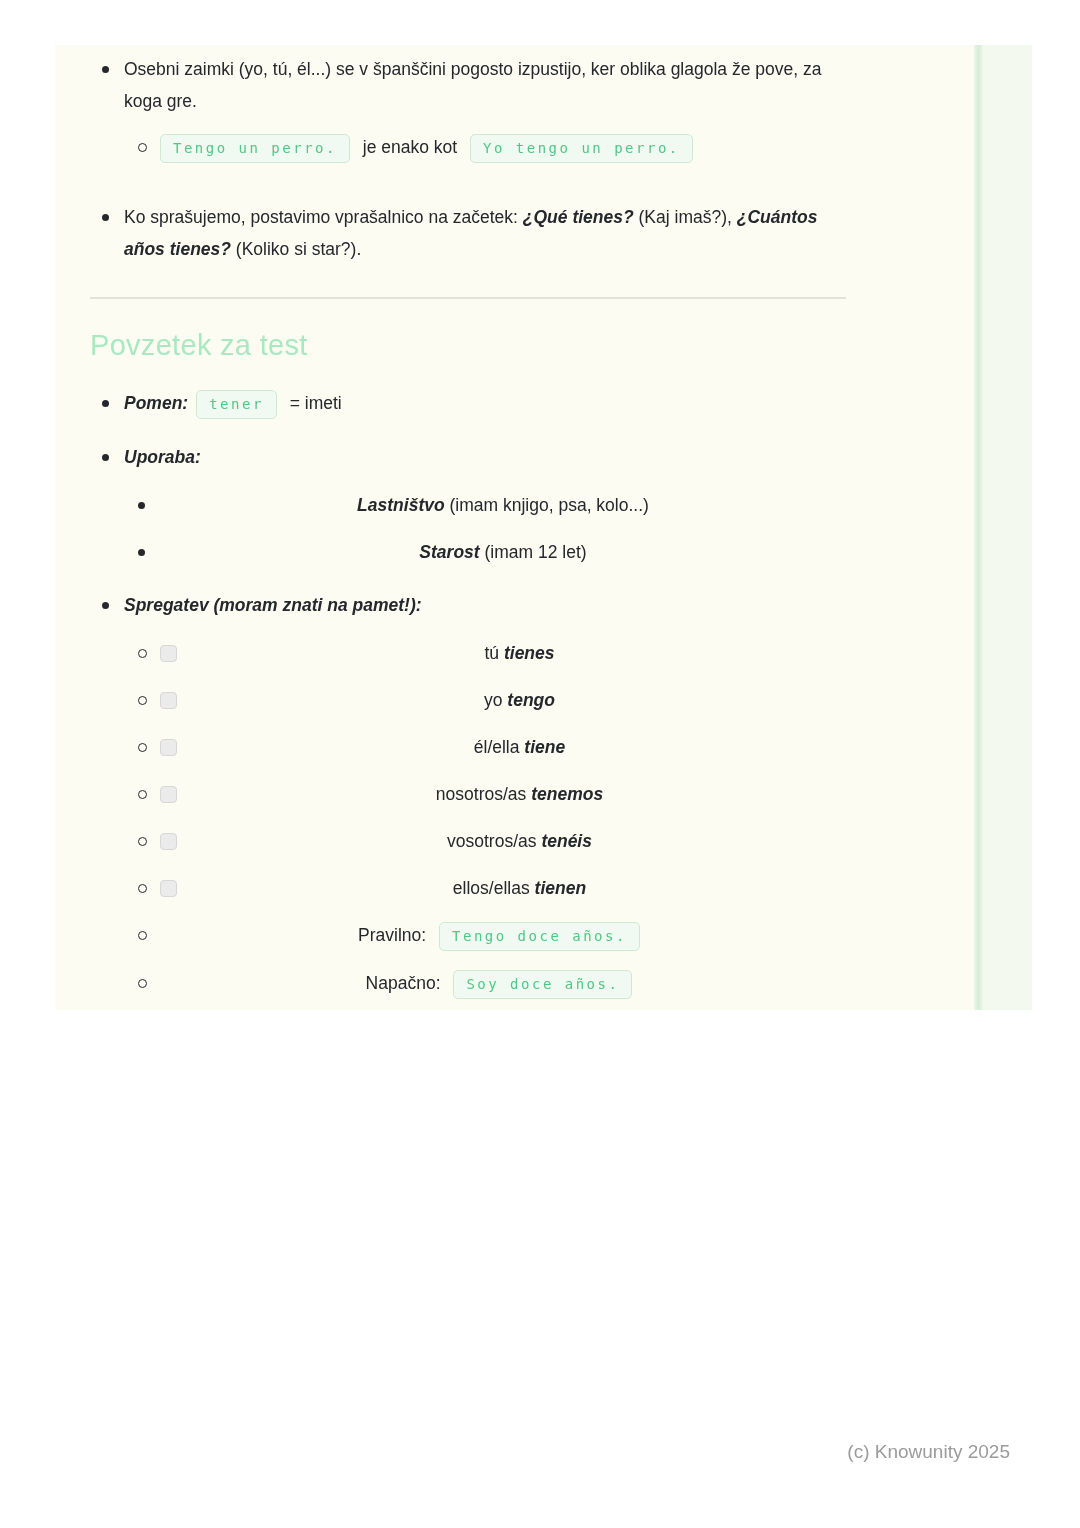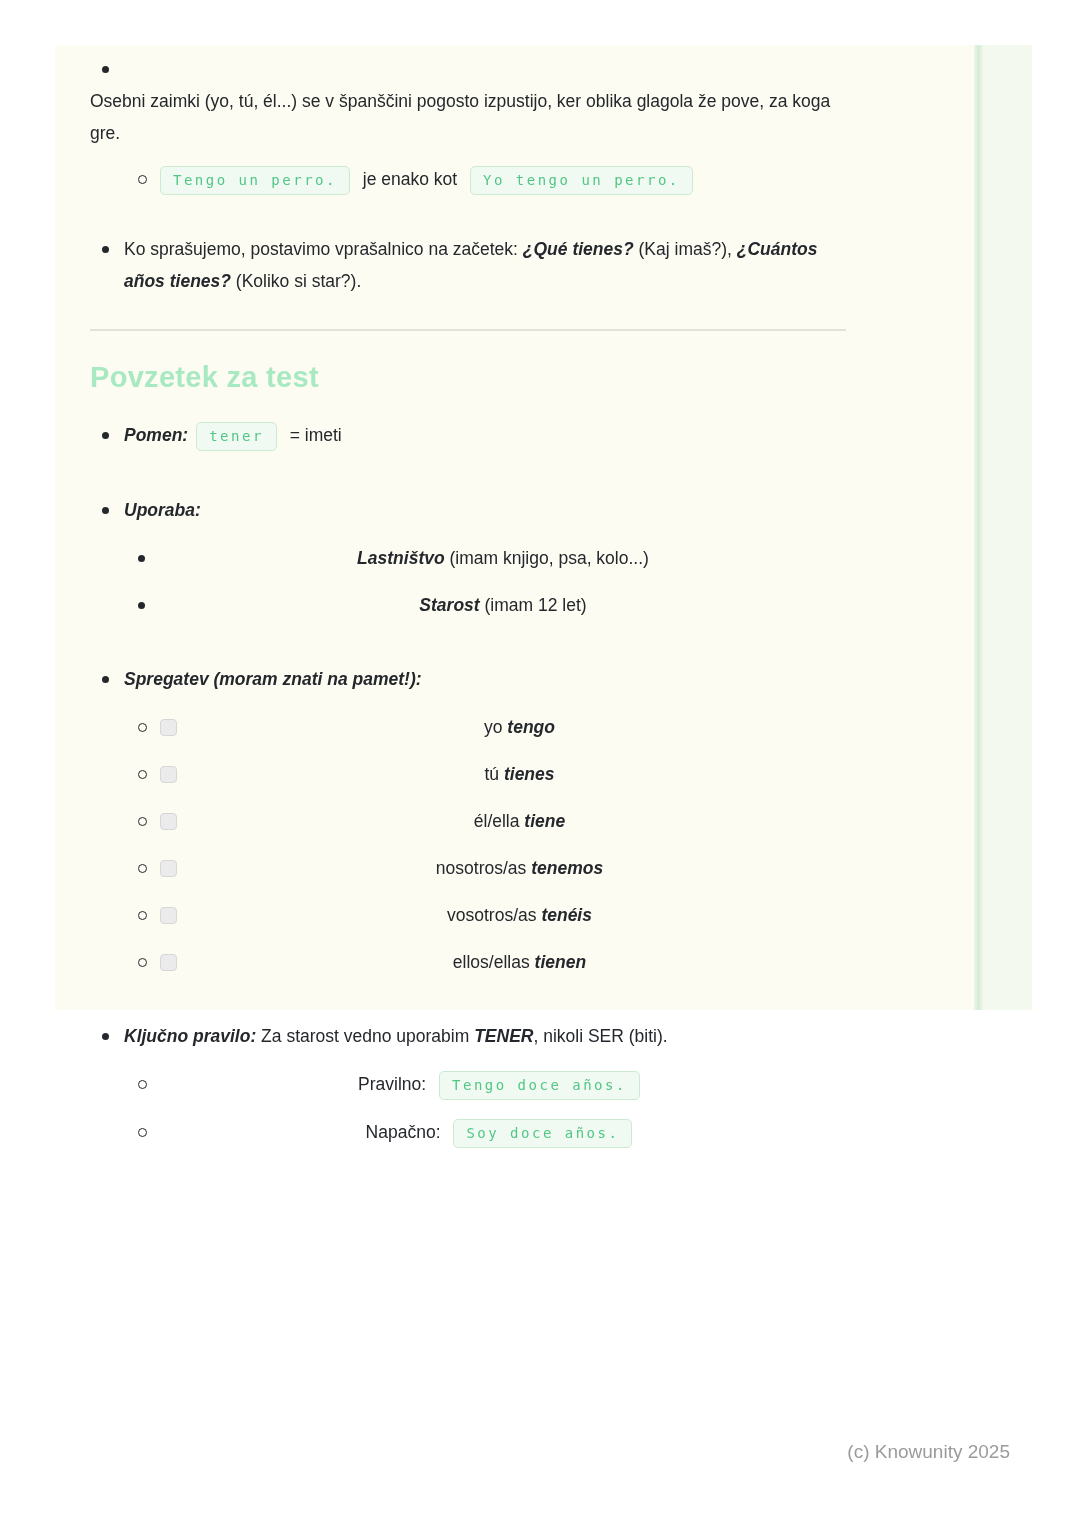--- a/index.html
+++ b/index.html
@@ -55,37 +55,37 @@
   .sublist { margin-left: 36px; }
   .checkbox {
     width: 17px; height: 17px; flex-shrink: 0;
     margin: 7px 16px 0 0;
     border-radius: 4px;
     background: var(--checkbox_bg, #ebebeb);
     border: 1px solid var(--checkbox_border, #d7d7d7);
   }
   
   .intro .lvl1 { margin-top: 34px; }
-  .intro .lvl1:first-child { margin-top: 0; flex-direction: column; }
+  .intro .lvl1:first-child { margin-top: 0; }
   .intro .sublist .lvl2 { margin-top: 10px; line-height: 40px; }
   .intro .sublist .marker { height: 40px; }
   
   .rule {
     border: none; border-top: 2px solid var(--rule_gray, #e3e1d8);
     margin: 32px 0 0 0;
   }
   .section-title {
     margin-top: 28px;
-    font-size: 29px; font-weight: 700; line-height: 36px;
+    font-size: 29px; font-weight: 400; line-height: 36px;
     color: var(--heading_green, #a8e9c1);
     letter-spacing: 0.3px;
   }
   
   .summary-list { margin-top: 24px; }
-  .summary-list .lvl1 { margin-top: 43px; }
+  .summary-list .lvl1 { margin-top: 22px; }
   .summary-list > .li:first-child { margin-top: 0; }
   .summary-list .lvl2 { margin-top: 17px; line-height: 30px; }
   .summary-list .lvl2 .marker { height: 30px; }
   .summary-list .sublist { margin-top: 0; text-align: center; }
   
   .chip {
     display: inline-block;
     margin: 0 8px;
     padding: 2px 12px 3px 12px;
     background: var(--code_bg, #f1faf2);
@@ -153,51 +153,47 @@
           </div>
         </div>
         <div class="li lvl1">
           <span class="marker disc"></span>
           <div class="li-content"><strong>Spregatev (moram znati na pamet!):</strong></div>
         </div>
         <div class="sublist">
           <div class="li lvl2">
             <span class="marker circle"></span>
             <span class="checkbox"></span>
+            <div class="li-content"><span>tú </span><strong>tienes</strong></div>
+          </div>
+          <div class="li lvl2">
+            <span class="marker circle"></span>
+            <span class="checkbox"></span>
             <div class="li-content"><span>yo </span><strong>tengo</strong></div>
           </div>
           <div class="li lvl2">
             <span class="marker circle"></span>
             <span class="checkbox"></span>
-            <div class="li-content"><span>tú </span><strong>tienes</strong></div>
-          </div>
-          <div class="li lvl2">
-            <span class="marker circle"></span>
-            <span class="checkbox"></span>
             <div class="li-content"><span>él/ella </span><strong>tiene</strong></div>
           </div>
           <div class="li lvl2">
             <span class="marker circle"></span>
             <span class="checkbox"></span>
             <div class="li-content"><span>nosotros/as </span><strong>tenemos</strong></div>
           </div>
           <div class="li lvl2">
             <span class="marker circle"></span>
             <span class="checkbox"></span>
             <div class="li-content"><span>vosotros/as </span><strong>tenéis</strong></div>
           </div>
           <div class="li lvl2">
             <span class="marker circle"></span>
             <span class="checkbox"></span>
             <div class="li-content"><span>ellos/ellas </span><strong>tienen</strong></div>
           </div>
-        </div>
-        <div class="li lvl1">
-          <span class="marker disc"></span>
-          <div class="li-content"><strong>Ključno pravilo:</strong><span> Za starost vedno uporabim </span><strong>TENER</strong><span>, nikoli SER (biti).</span></div>
         </div>
         <div class="sublist">
           <div class="li lvl2">
             <span class="marker circle"></span>
             <div class="li-content"><span>Pravilno: </span><span class="chip">Tengo doce años.</span></div>
           </div>
           <div class="li lvl2">
             <span class="marker circle"></span>
             <div class="li-content"><span>Napačno: </span><span class="chip">Soy doce años.</span></div>
           </div>

